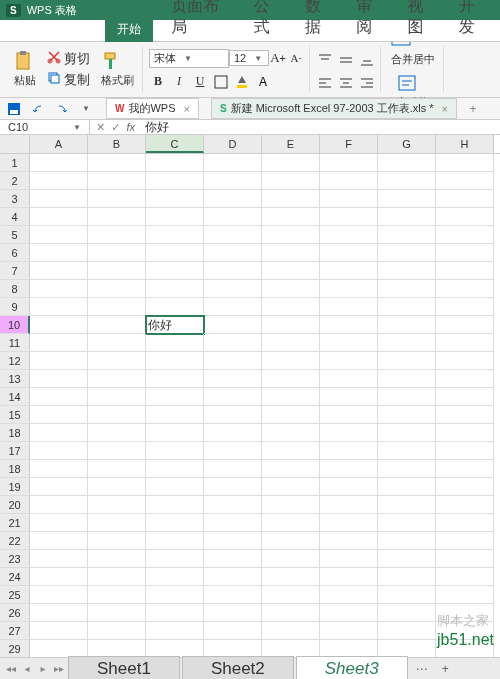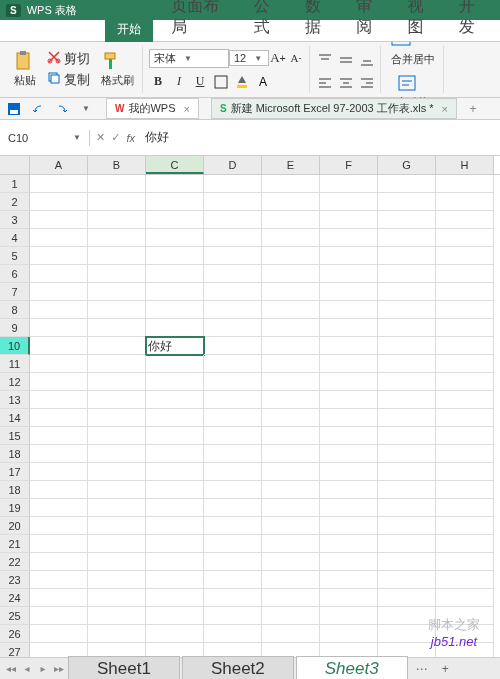--- a/index.html
+++ b/index.html
@@ -18,44 +18,44 @@
 .bigbtn .ico { width: 20px; height: 20px; }
 .font-row { display: flex; align-items: center; }
 .font-sel { border: 1px solid #bbb; background: #fff; padding: 1px 4px; font-size: 11px; display: flex; align-items: center; gap: 8px; }
 .fmt-row { display: flex; gap: 3px; align-items: center; margin-top: 3px; }
 .fmt-btn { width: 18px; height: 18px; display: flex; align-items: center; justify-content: center; font-size: 12px; cursor: pointer; font-family: "Times New Roman", serif; }
 .qat { background: #f5f5f5; border-bottom: 1px solid #ccc; height: 22px; display: flex; align-items: center; padding: 0 6px; gap: 8px; }
 .qat .q { width: 16px; height: 16px; cursor: pointer; display: flex; align-items: center; justify-content: center; }
 .doc-tab { display: flex; align-items: center; gap: 4px; padding: 2px 8px; font-size: 11px; border: 1px solid #ccc; background: #fff; margin-left: 4px; }
 .doc-tab.active { background: #e8f0ec; }
 .close-x { color: #888; cursor: pointer; margin-left: 4px; }
-.name-bar { background: #fff; border-bottom: 1px solid #ccc; height: 36px; display: flex; align-items: center; }
+.name-bar { background: #fff; border-bottom: 1px solid #ccc; height: 15px; display: flex; align-items: center; }
 .name-box { width: 90px; border-right: 1px solid #ccc; padding: 2px 8px; font-size: 11px; display: flex; justify-content: space-between; align-items: center; }
 .fx-area { display: flex; align-items: center; gap: 6px; padding: 0 6px; }
 .fx-btn { color: #888; font-size: 11px; cursor: pointer; }
 .fx-lbl { font-style: italic; color: #666; font-size: 11px; }
 .formula-input { font-size: 12px; padding: 0 4px; }
 .grid-wrap { position: relative; background: #fff; }
 .col-headers { display: flex; border-bottom: 1px solid #ccc; }
 .corner { width: 30px; height: 18px; border-right: 1px solid #ccc; background: #ebebeb; flex-shrink: 0; }
 .colh { width: 58px; height: 18px; border-right: 1px solid #ccc; background: #ebebeb; text-align: center; font-size: 11px; line-height: 18px; flex-shrink: 0; }
 .colh.sel { background: #d9ead9; border-bottom: 2px solid #2e7d5b; }
 .grid-body { }
 .grow { display: flex; }
 .rowh { width: 30px; height: 18px; border-right: 1px solid #ccc; border-bottom: 1px solid #ddd; background: #ebebeb; text-align: center; font-size: 11px; line-height: 18px; flex-shrink: 0; }
-.rowh.sel { background: #5eead4; border-right: 2px solid #2e7d5b; }
+.rowh.sel { background: #f0abfc; border-right: 2px solid #2e7d5b; }
 .cell { width: 58px; height: 18px; border-right: 1px solid #ddd; border-bottom: 1px solid #ddd; font-size: 12px; padding: 0 2px; line-height: 18px; flex-shrink: 0; overflow: hidden; }
 .cell.selected { outline: 2px solid #2e7d5b; outline-offset: -1px; }
 .sheet-tabs { position: absolute; bottom: 0; left: 0; right: 0; height: 22px; background: #ebebeb; border-top: 1px solid #ccc; display: flex; align-items: center; padding: 0 4px; gap: 2px; }
 .nav-arr { width: 14px; color: #888; text-align: center; cursor: pointer; font-size: 10px; }
 .stab { padding: 2px 28px; font-size: 17px; background: #ddd; border: 1px solid #bbb; cursor: pointer; }
 .stab.active { background: #fff; color: #2e7d5b; border-bottom: 1px solid #fff; font-style: italic; }
 .add-sheet { padding: 2px 6px; cursor: pointer; color: #666; }
-.watermark { position: absolute; right: 20px; bottom: 28px; text-align: center; font-size: 13px; color: #bbb; line-height: 1.3; pointer-events: none; }
-.watermark .site { color: #6d28d9; font-size: 13px; font-style: italic; }
+.watermark { position: absolute; right: 6px; bottom: 28px; text-align: left; font-size: 13px; color: #bbb; line-height: 1.3; pointer-events: none; }
+.watermark .site { color: #15803d; font-size: 16px; }
 .dd { font-size: 8px; color: #666; }
 </style>
 </head>
 <body>
 
 <div class="title-bar">
   <span class="logo">S</span>
   <span>WPS 表格</span>
 </div>
 

